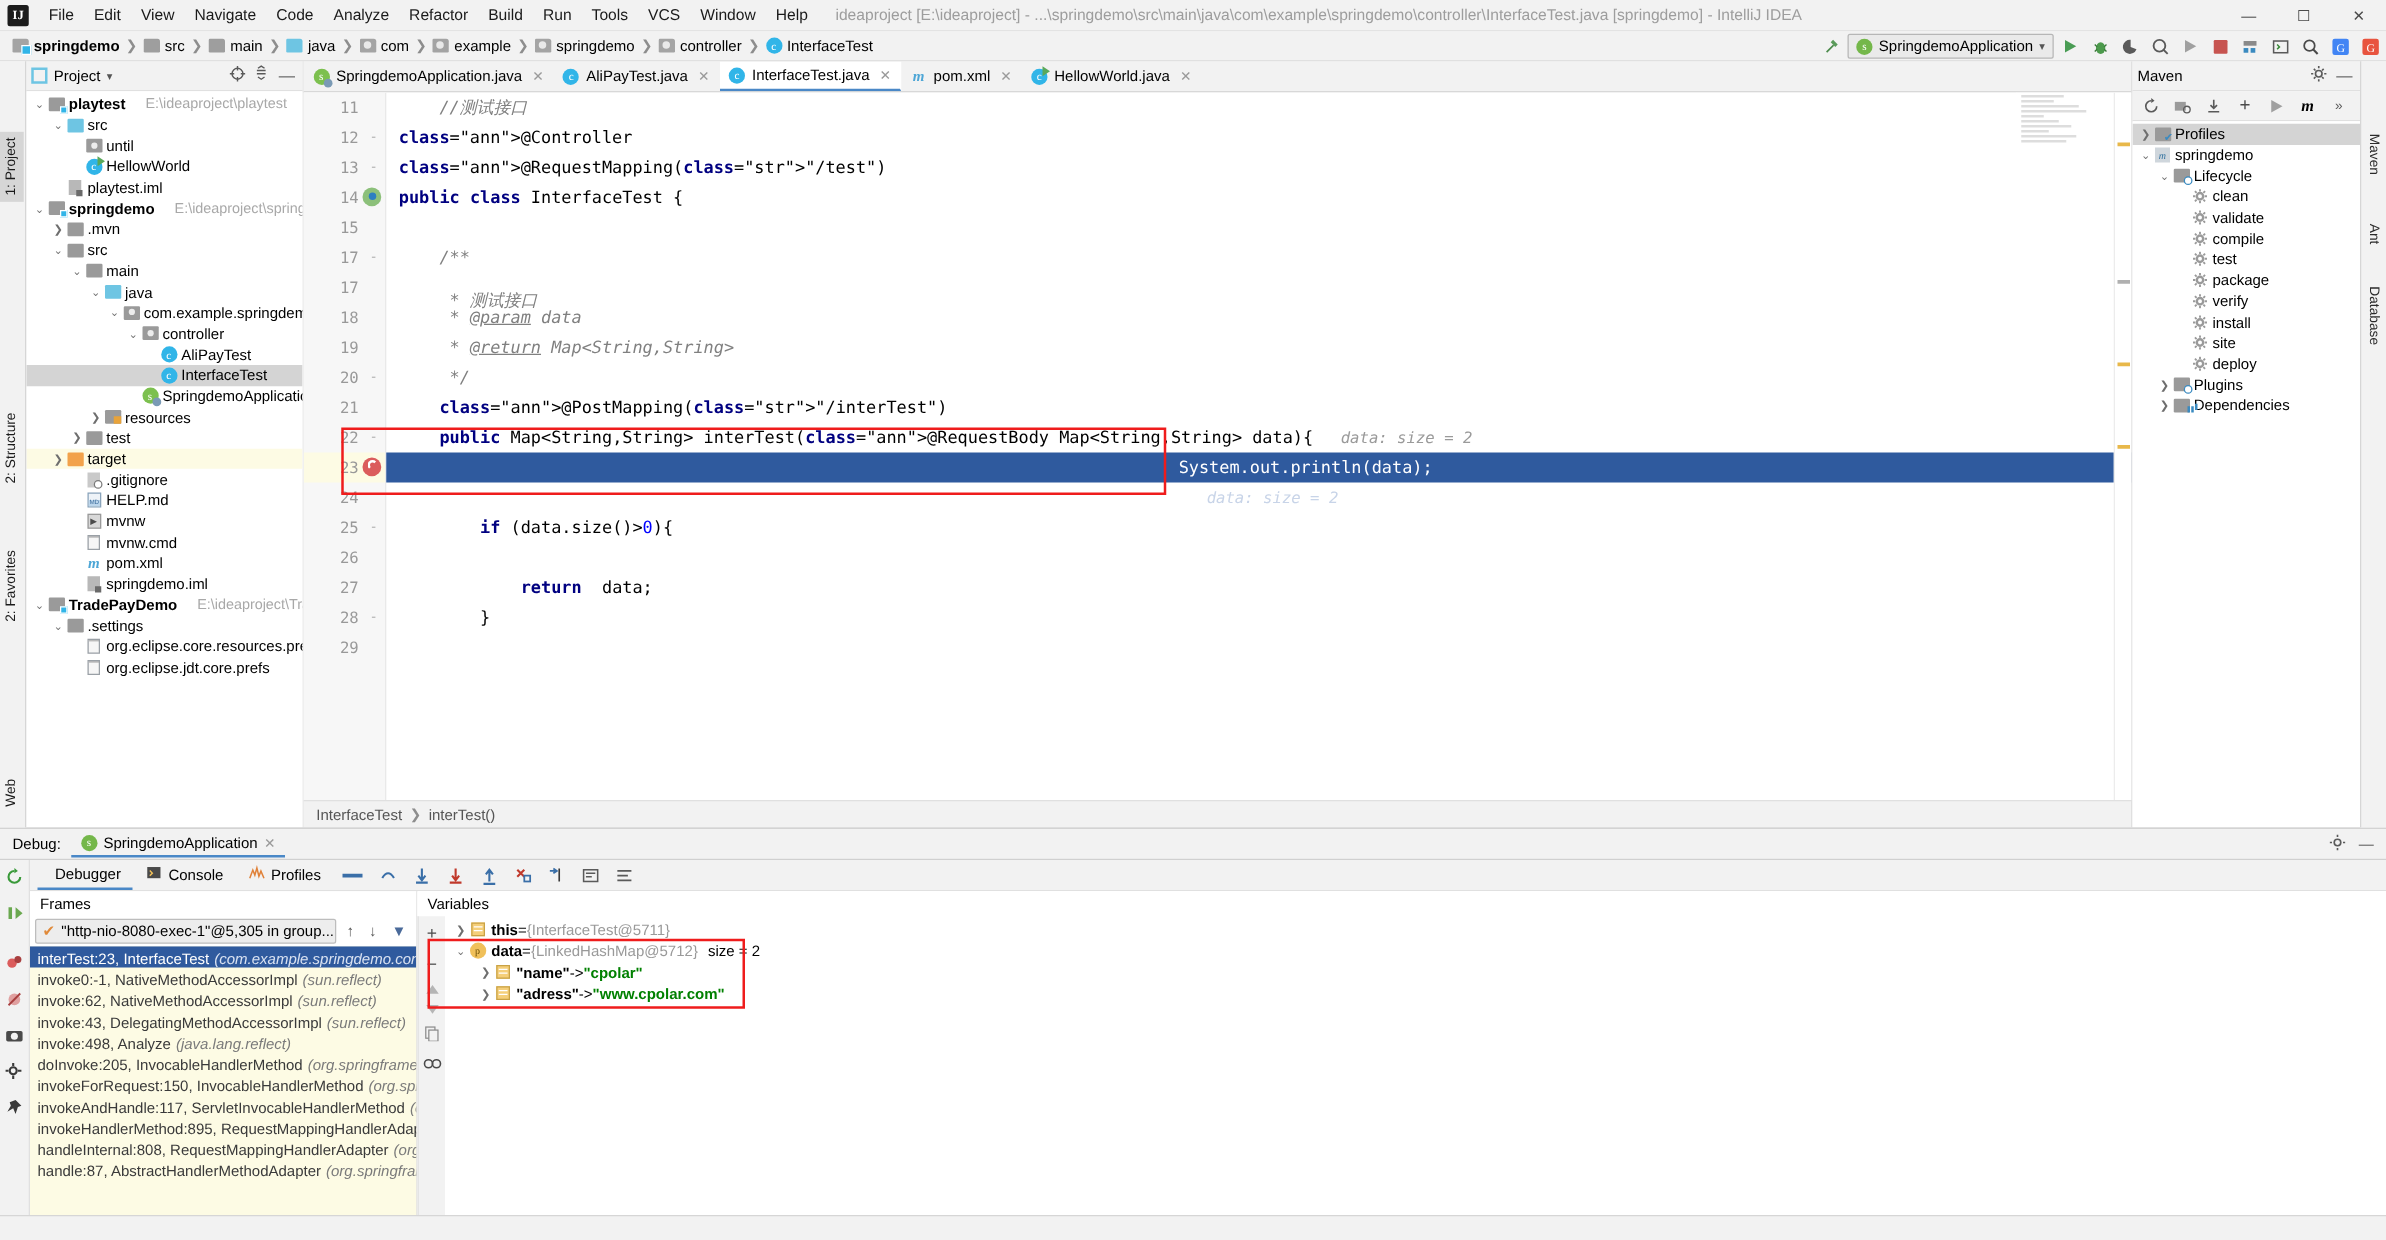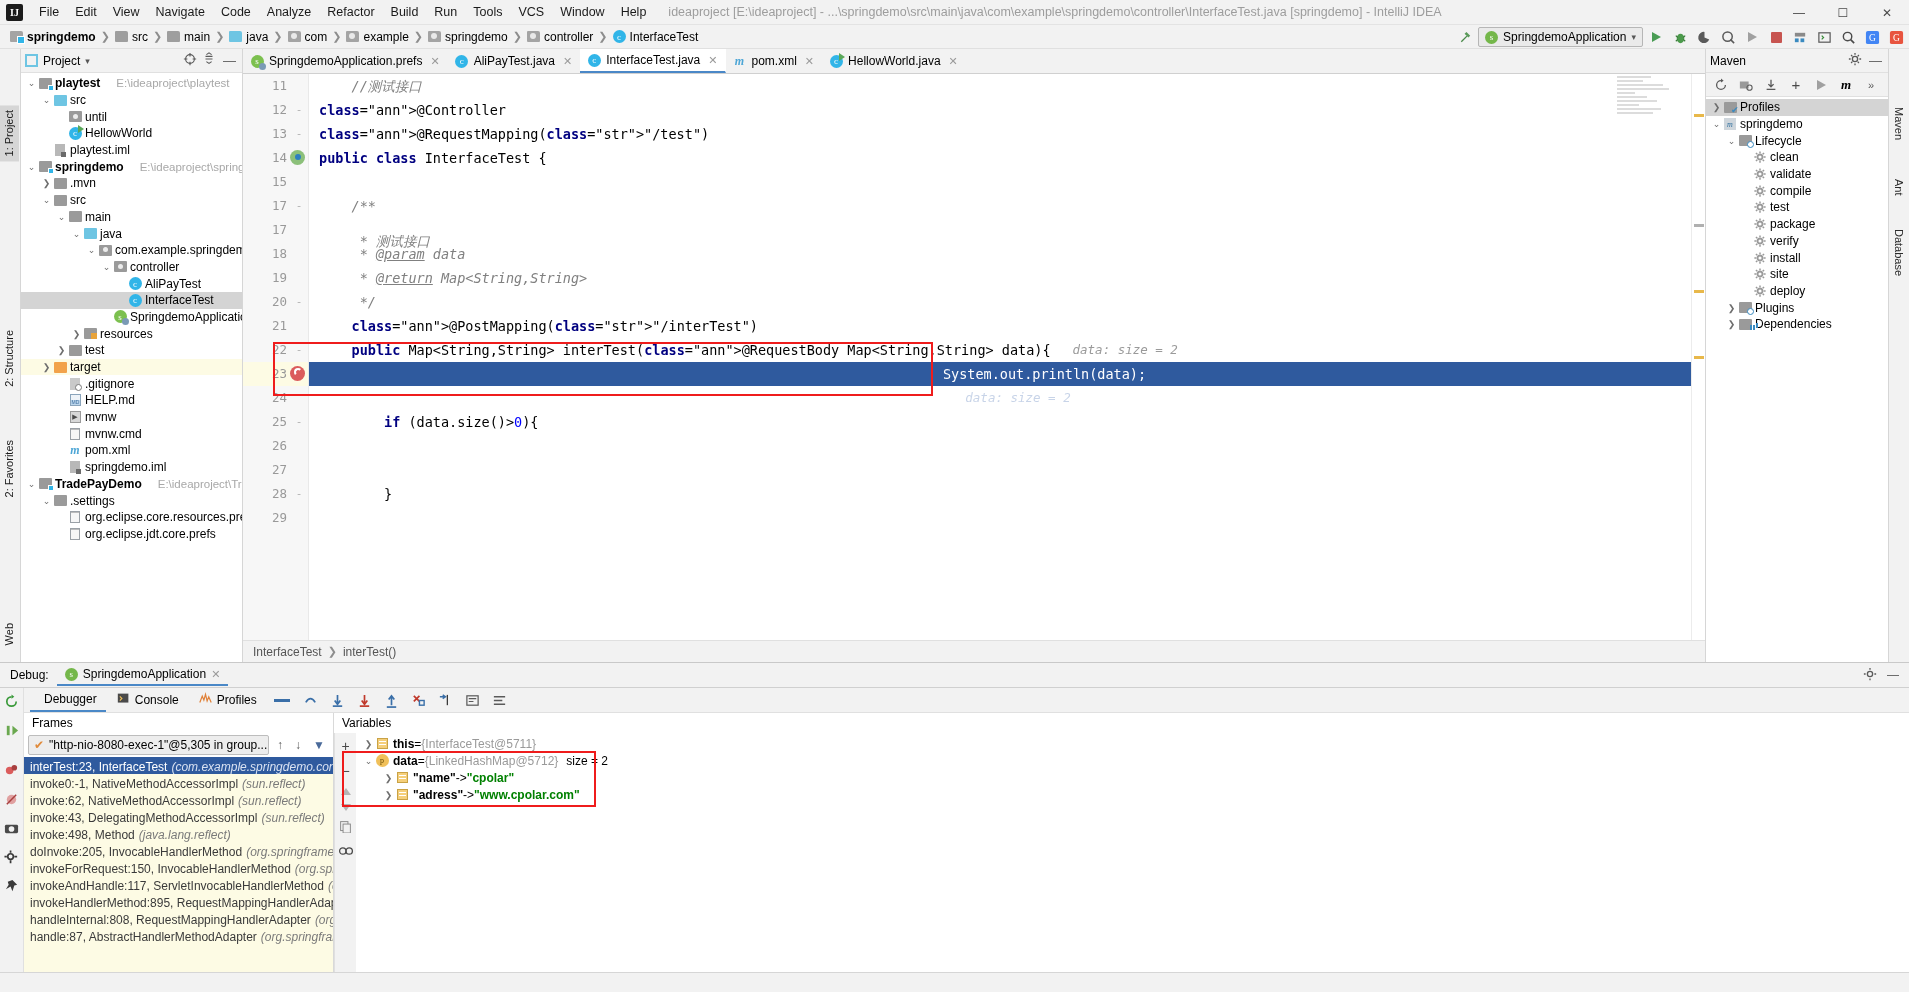--- a/index.html
+++ b/index.html
@@ -574,21 +574,21 @@
           </div>
         </div>
     </div>
 
     <div class="editorcol">
       <div class="tabrow" id="editor-tabs">
           <div class="etab">
             <span class="ic">
               <span style="position:relative;display:inline-flex;align-items:center;justify-content:center;width:13px;height:13px;border-radius:50%;background:#7cc04f;color:#fff;font-size:9px;font-family:'Liberation Serif',serif">s<span style="position:absolute;right:-2px;bottom:-2px;width:7px;height:7px;border-radius:50%;background:#7a9ab5"></span></span>
             </span>
-            <span>SpringdemoApplication.prefs</span>
+            <span>SpringdemoApplication.java</span>
             <span class="x">✕</span>
           </div>
           <div class="etab">
             <span class="ic">
               <span style="display:inline-flex;align-items:center;justify-content:center;width:13px;height:13px;border-radius:50%;background:#31b5e8;color:#fff;font-size:9px;font-family:'Liberation Serif',serif">c</span>
             </span>
             <span>AliPayTest.java</span>
             <span class="x">✕</span>
           </div>
           <div class="etab active">
@@ -727,20 +727,23 @@
                 <span class="hint" style="margin-left: 22px;">data:  size = 2</span>
               </div>
               <div class="ln hl-row" style="top: 312px;">
                 <span class="codeline"></span>
               </div>
               <div class="ln hl-row" style="top: 336px;">
                 <span class="codeline">        <span class="kw">if</span> (data.size()&gt;<span class="num">0</span>){</span>
               </div>
               <div class="ln hl-row" style="top: 360px;">
                 <span class="codeline"></span>
+              </div>
+              <div class="ln hl-row" style="top: 384px;">
+                <span class="codeline">            <span class="kw">return</span>  data;</span>
               </div>
               <div class="ln hl-row" style="top: 408px;">
                 <span class="codeline">        }</span>
               </div>
               <div class="ln hl-row" style="top: 432px;">
                 <span class="codeline"></span>
               </div>
             </div>
         </div>
 
@@ -1114,21 +1117,21 @@
                 </div>
                 <div class="frow">
                   <span>invoke:62, NativeMethodAccessorImpl</span>
                   <i>(sun.reflect)</i>
                 </div>
                 <div class="frow">
                   <span>invoke:43, DelegatingMethodAccessorImpl</span>
                   <i>(sun.reflect)</i>
                 </div>
                 <div class="frow">
-                  <span>invoke:498, Method</span>
+                  <span>invoke:498, Analyze</span>
                   <i>(java.lang.reflect)</i>
                 </div>
                 <div class="frow">
                   <span>doInvoke:205, InvocableHandlerMethod</span>
                   <i>(org.springframework.web.method.support)</i>
                 </div>
                 <div class="frow">
                   <span>invokeForRequest:150, InvocableHandlerMethod</span>
                   <i>(org.springframework.web)</i>
                 </div>

